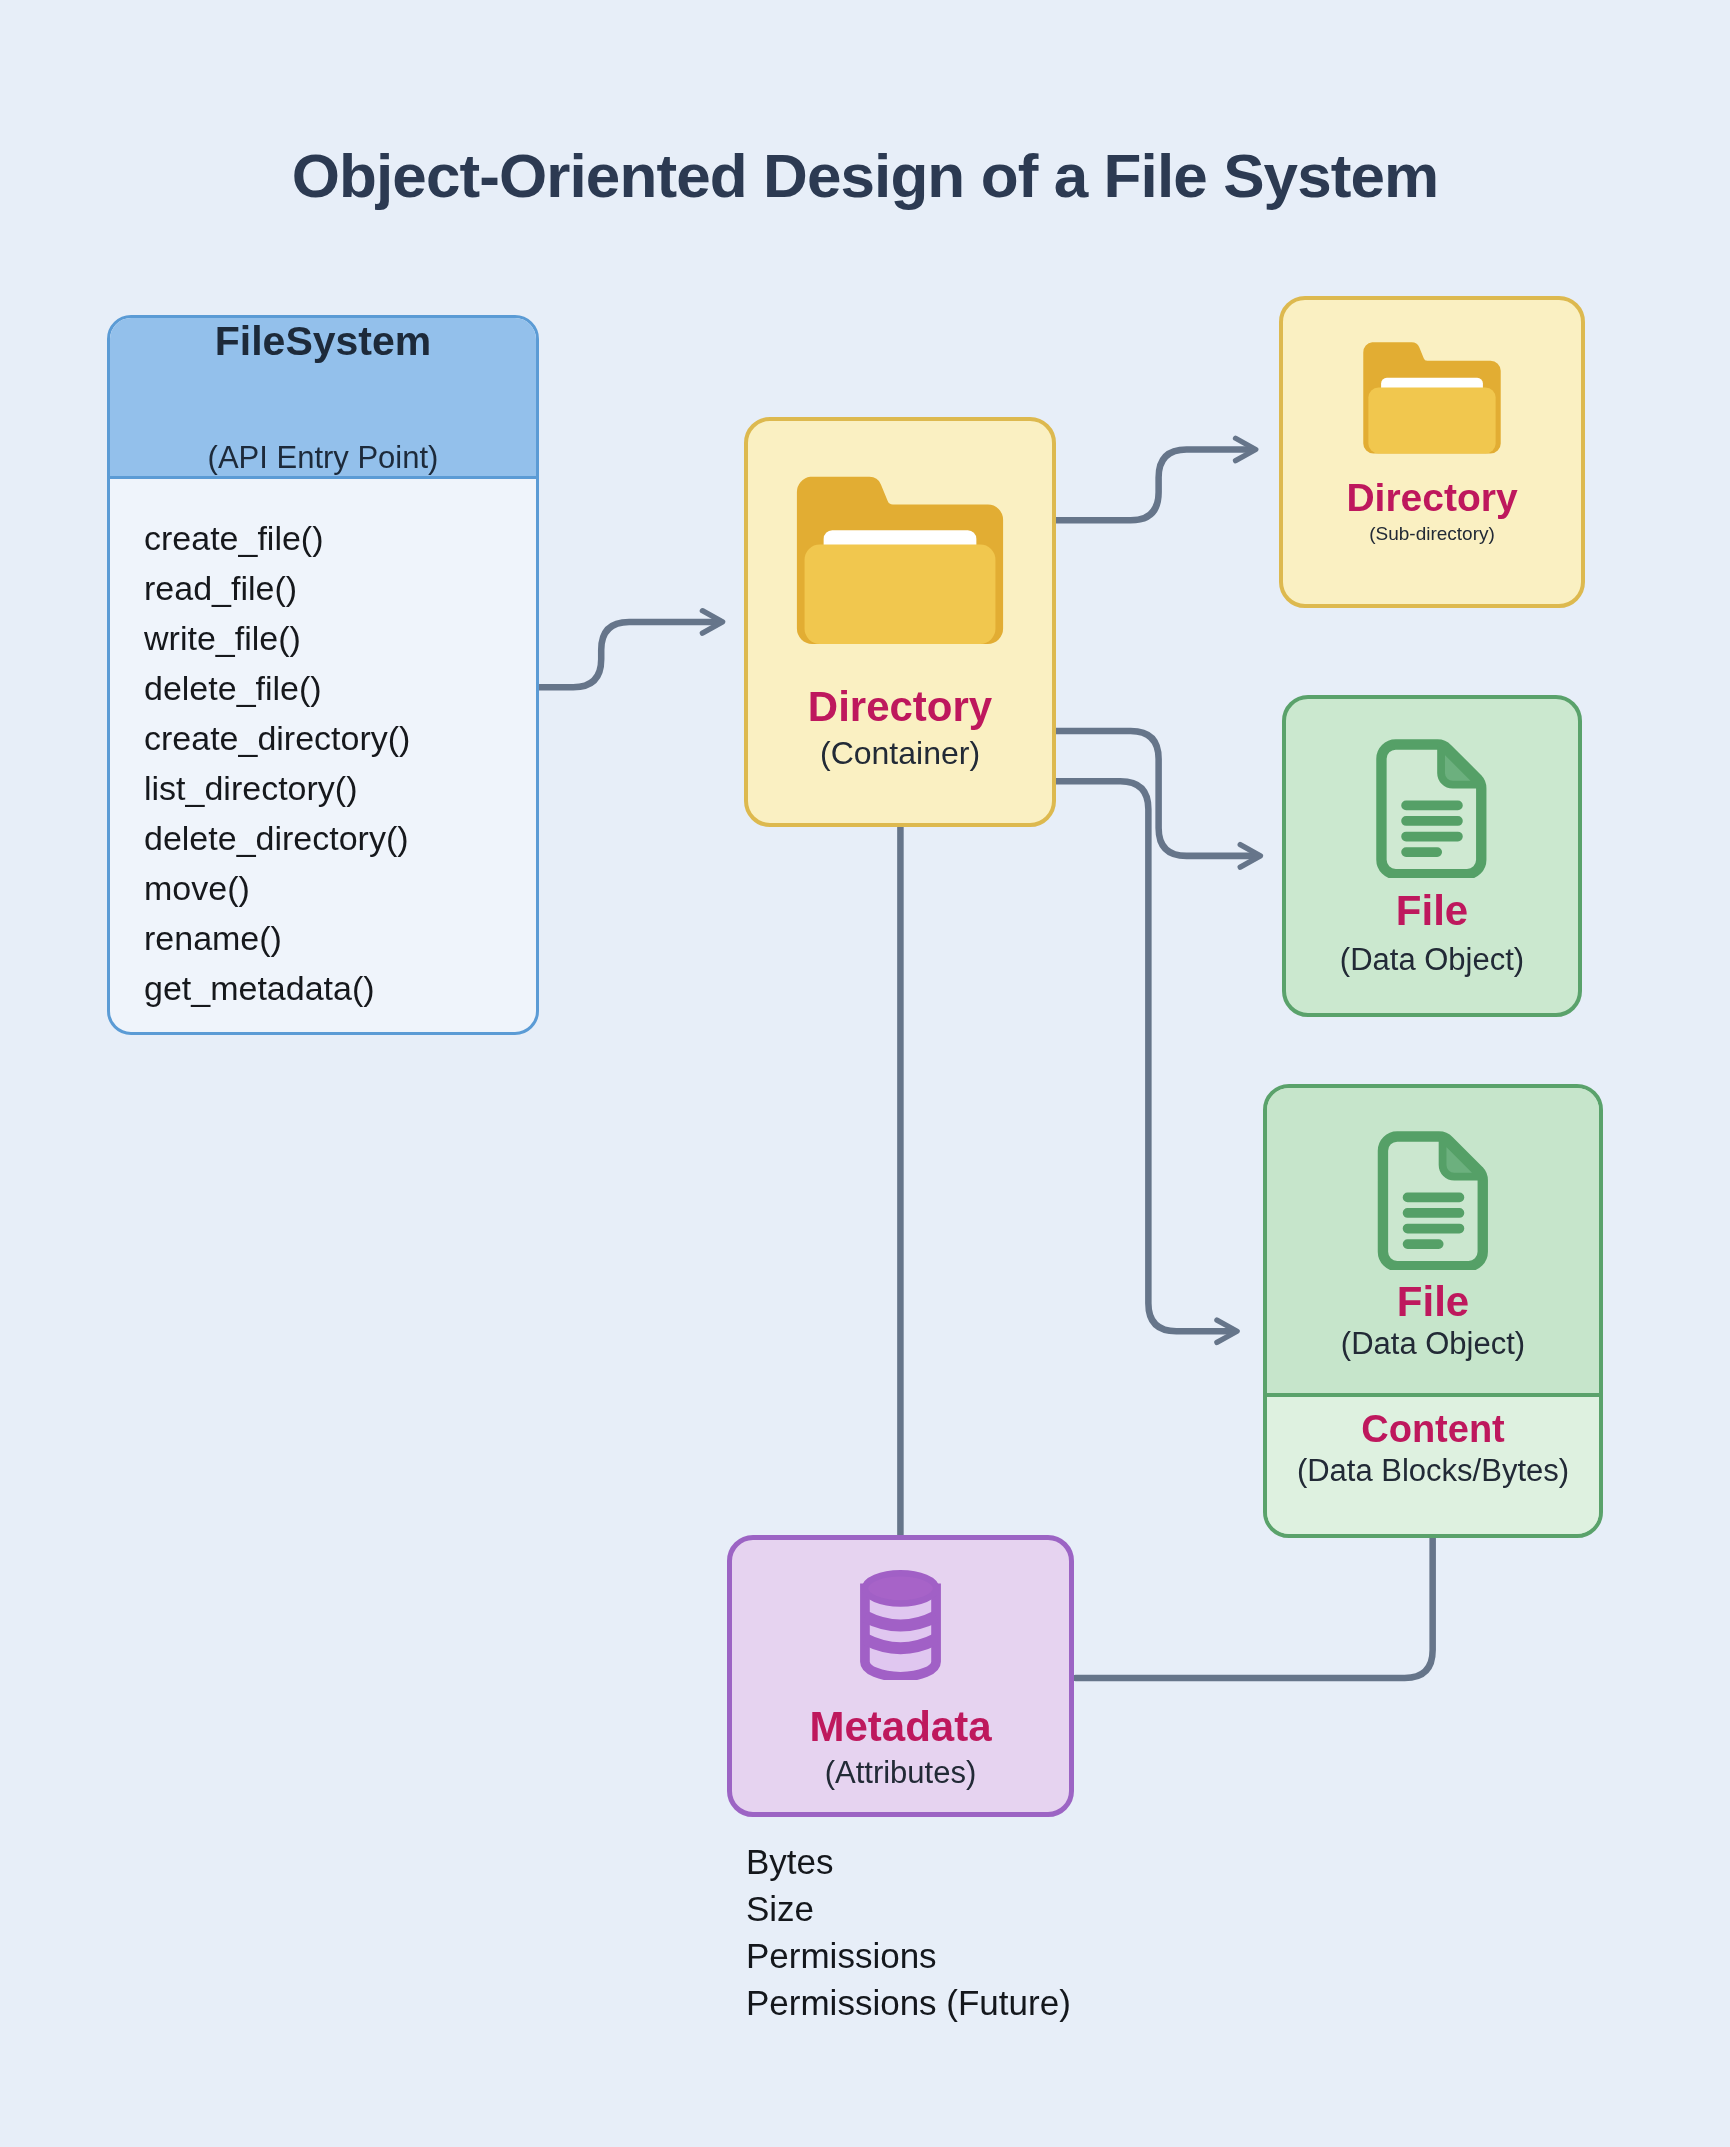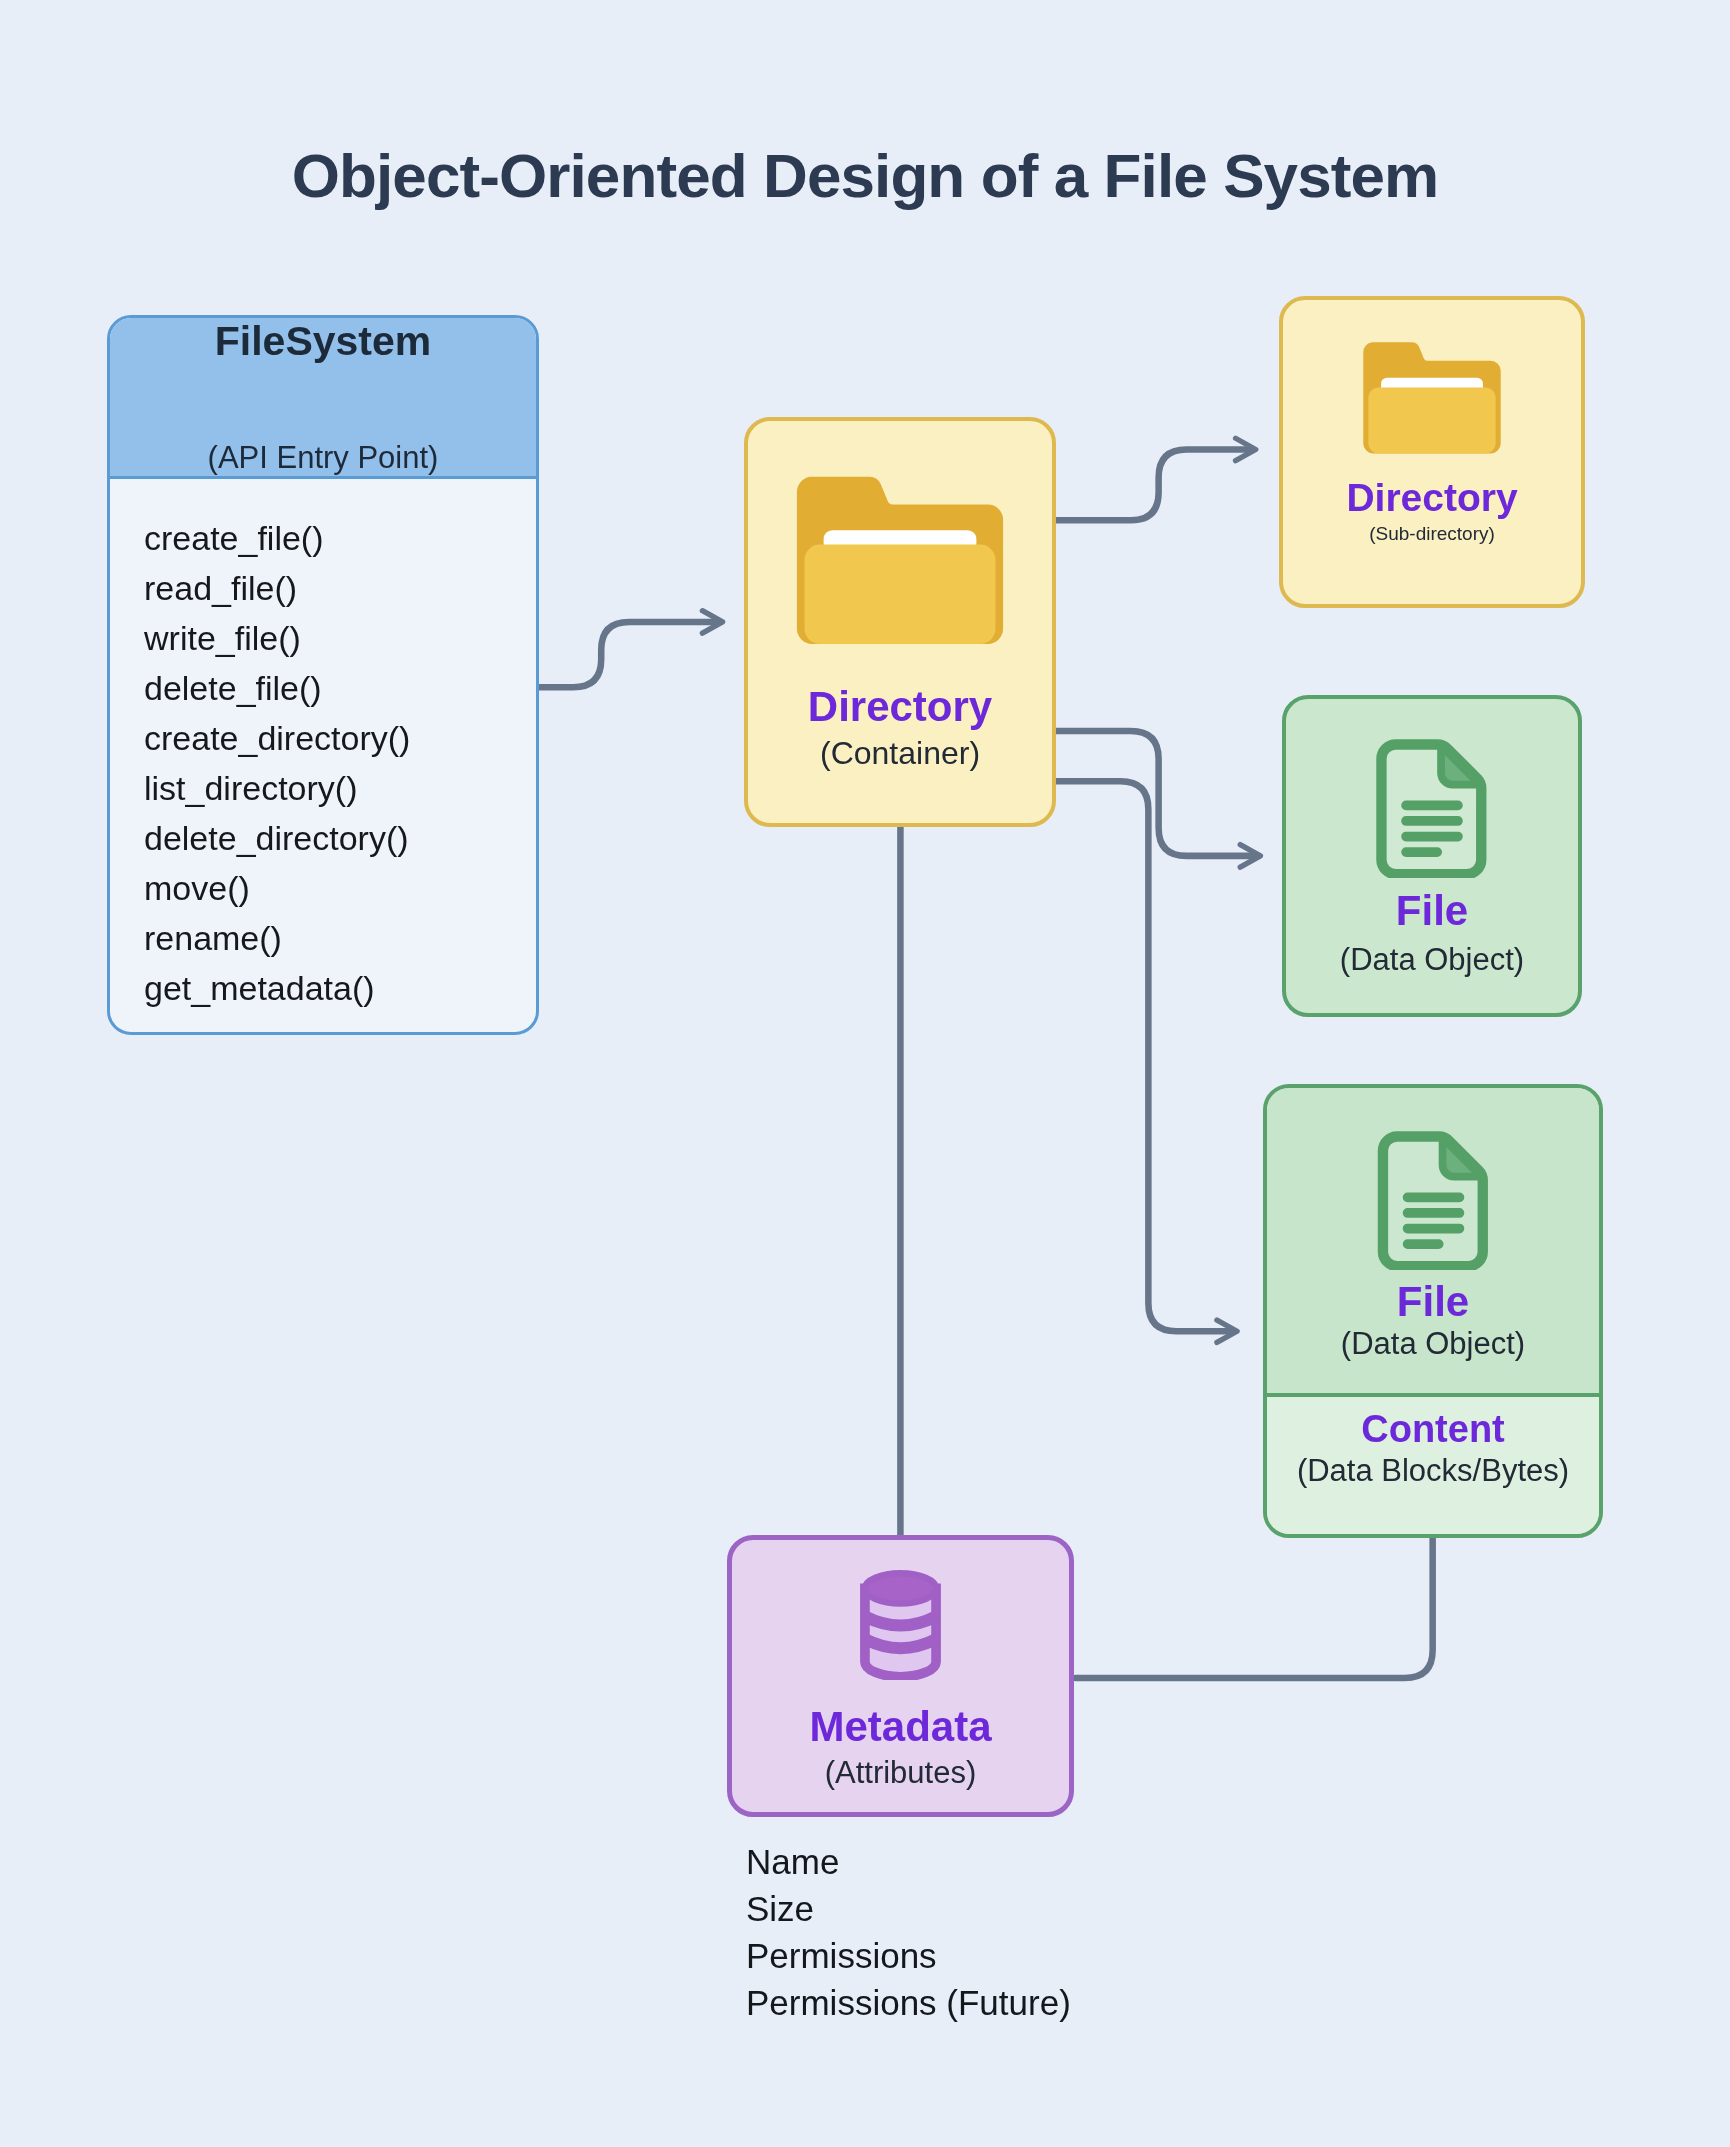--- a/index.html
+++ b/index.html
@@ -16,21 +16,21 @@
     position:absolute;top:140px;left:0;width:100%;
     text-align:center;
     font-size:62px;font-weight:bold;letter-spacing:-0.9px;
     color:#2c3a52;
   }
   
   #connectors{position:absolute;inset:0;z-index:1;}
   
   .node{position:absolute;z-index:2;box-sizing:border-box;border-radius:26px;
         display:flex;flex-direction:column;align-items:center;}
-  .node .label{font-weight:600;color:#6d28d9;text-align:center;}
+  .node .label{font-weight:600;color:#be185d;text-align:center;}
   .node .sublabel{font-weight:400;color:#222a36;text-align:center;}
   
   .fs-box{
     left:107px;top:315px;width:432px;height:720px;
     background:#eff4fb;border:3.7px solid #5b9bd5;border-radius:24px;
     overflow:hidden;display:block;
   }
   .fs-header{
     height:158px;background:#93c0eb;border-bottom:3.7px solid #5b9bd5;
     display:flex;flex-direction:column;align-items:center;justify-content:space-between;gap:7.5px;
@@ -169,20 +169,20 @@
       <path d="M12,16 v68 a33,14 0 0 0 66,0 V16 z" fill="#e0c7f0" stroke="#a160c6" stroke-width="9"></path>
       <ellipse cx="45" cy="16" rx="33" ry="14" fill="#a763c8" stroke="#a160c6" stroke-width="6"></ellipse>
       <path d="M12,42 q33,17 66,0" stroke="#a160c6" stroke-width="11" fill="none"></path>
       <path d="M12,63 q33,17 66,0" stroke="#a160c6" stroke-width="11" fill="none"></path>
     </svg>
     <div class="label">Metadata</div>
     <div class="sublabel">(Attributes)</div>
   </div>
 
   <div class="attr-list">
-    <div class="attr">Name</div>
+    <div class="attr">Bytes</div>
     <div class="attr">Size</div>
     <div class="attr">Permissions</div>
     <div class="attr">Permissions (Future)</div>
   </div>
 
 </div>
 
 
 </body></html>

